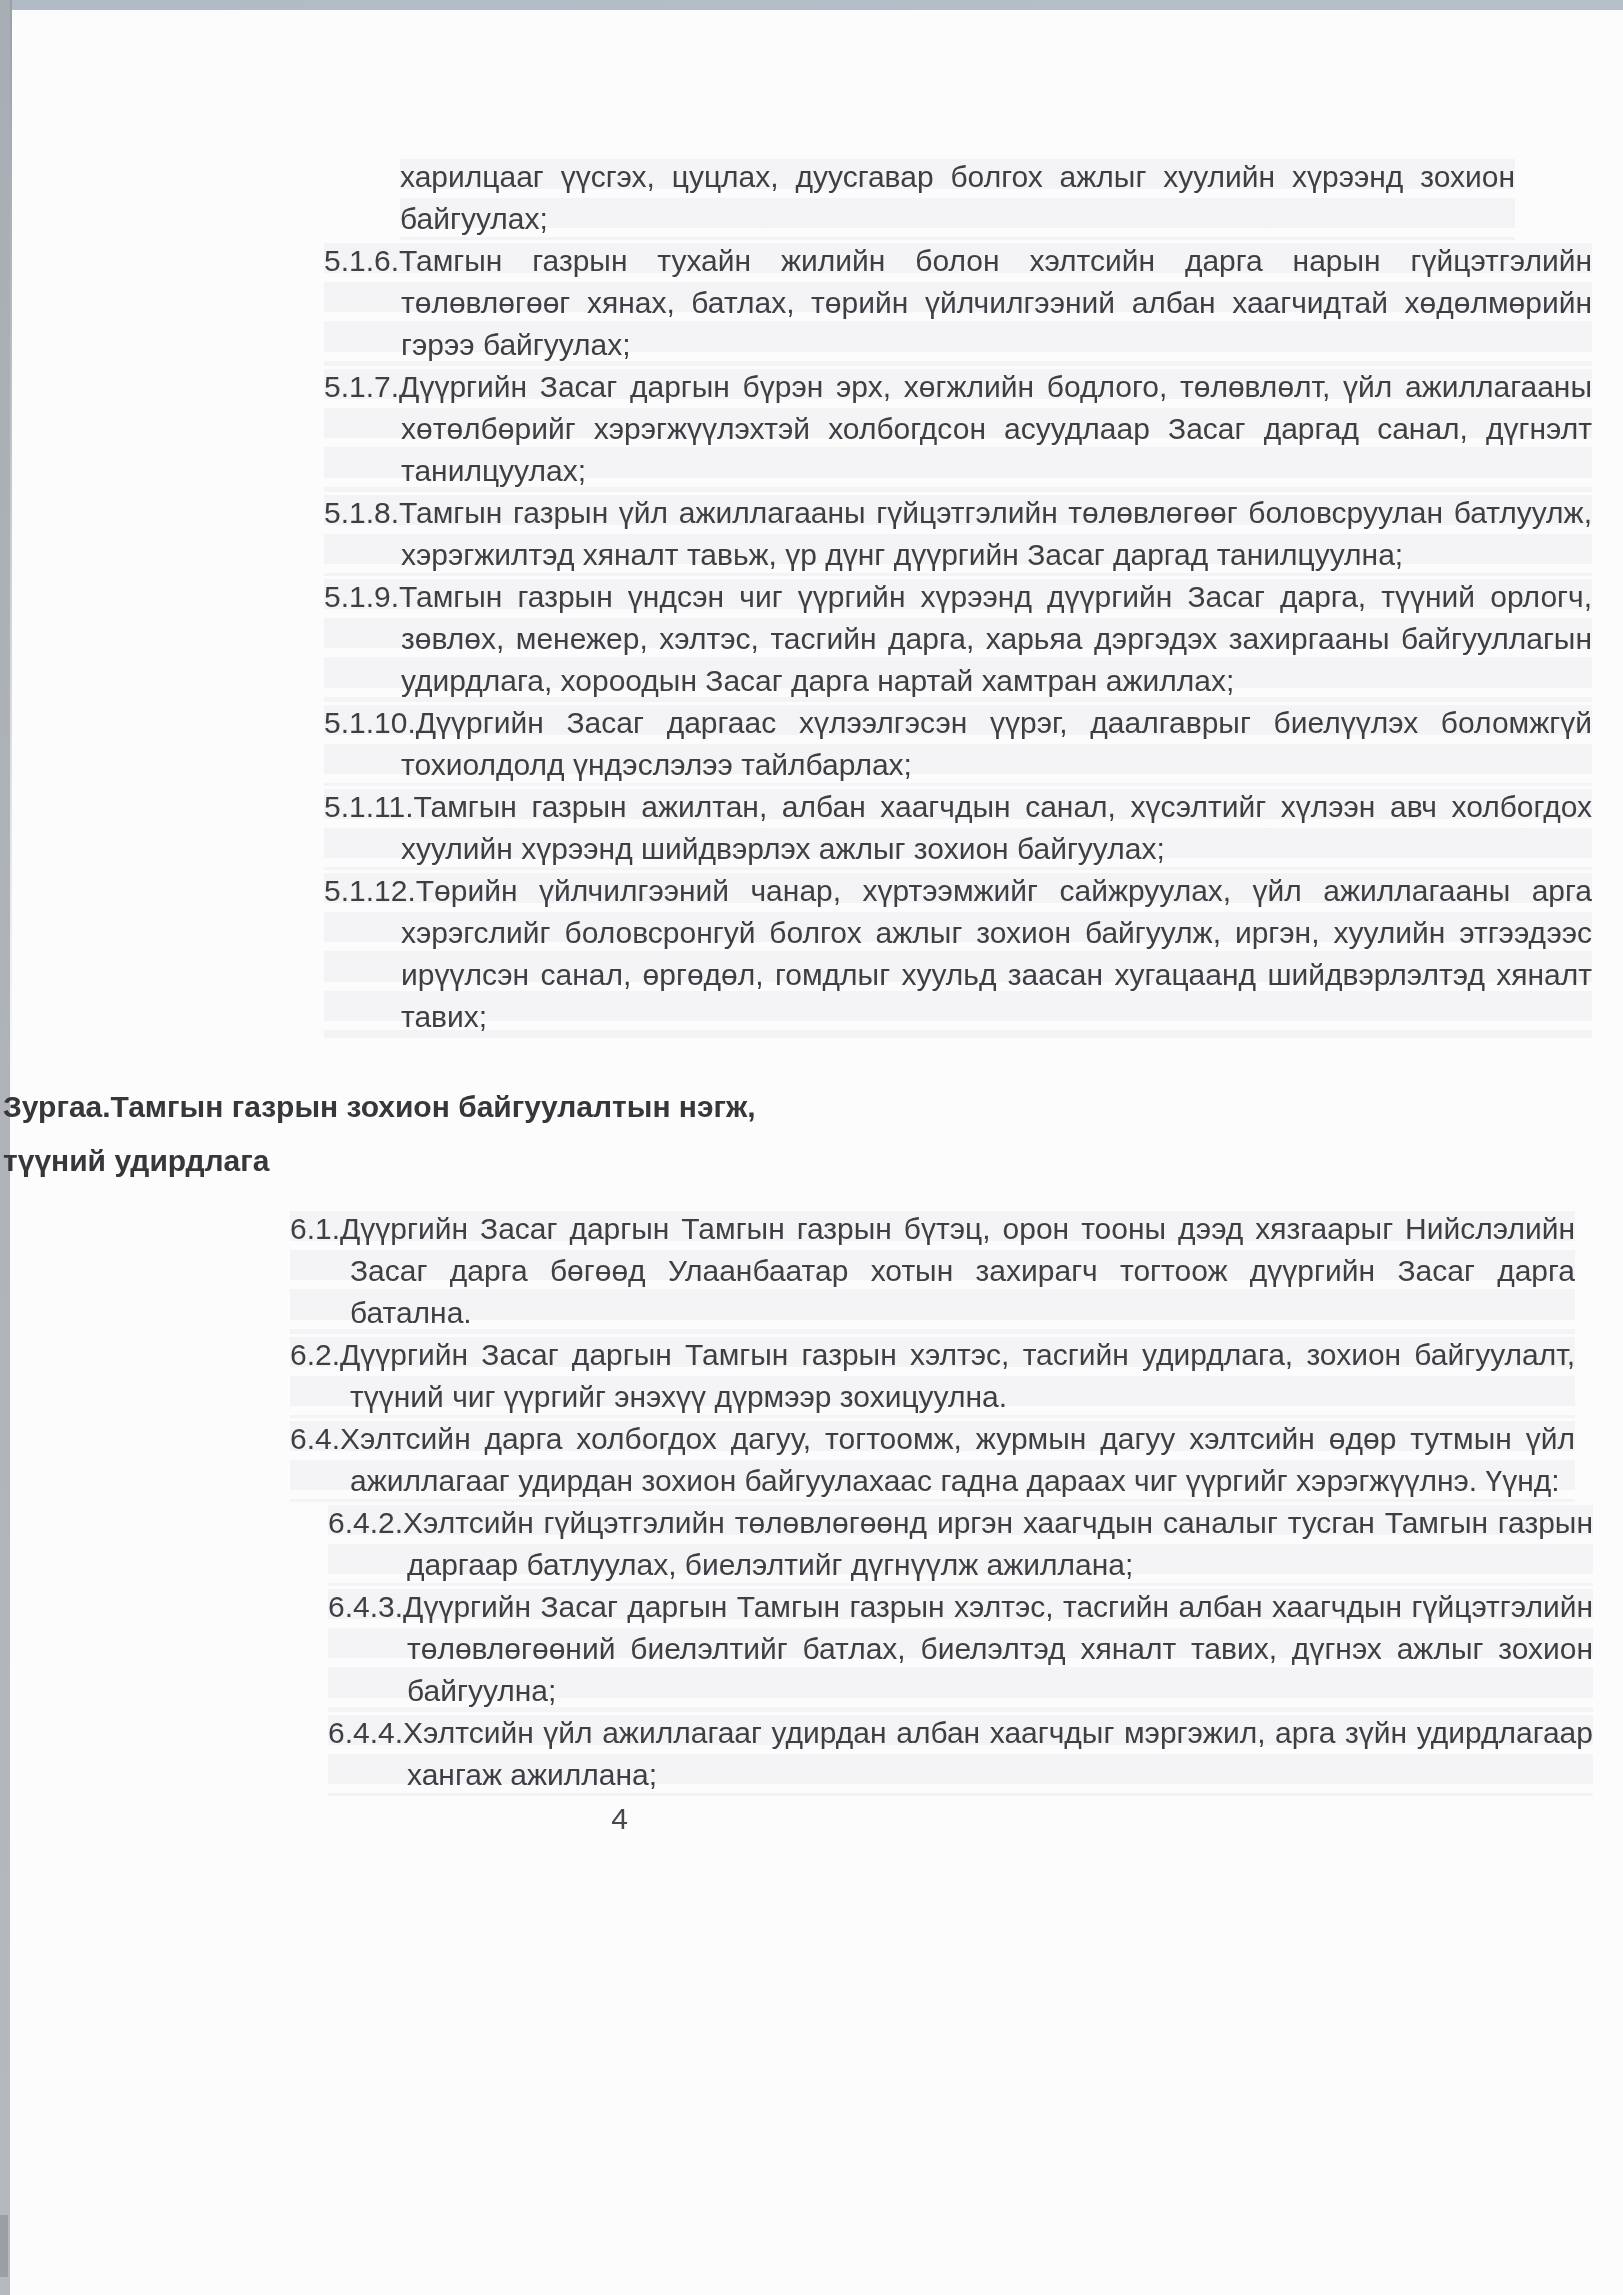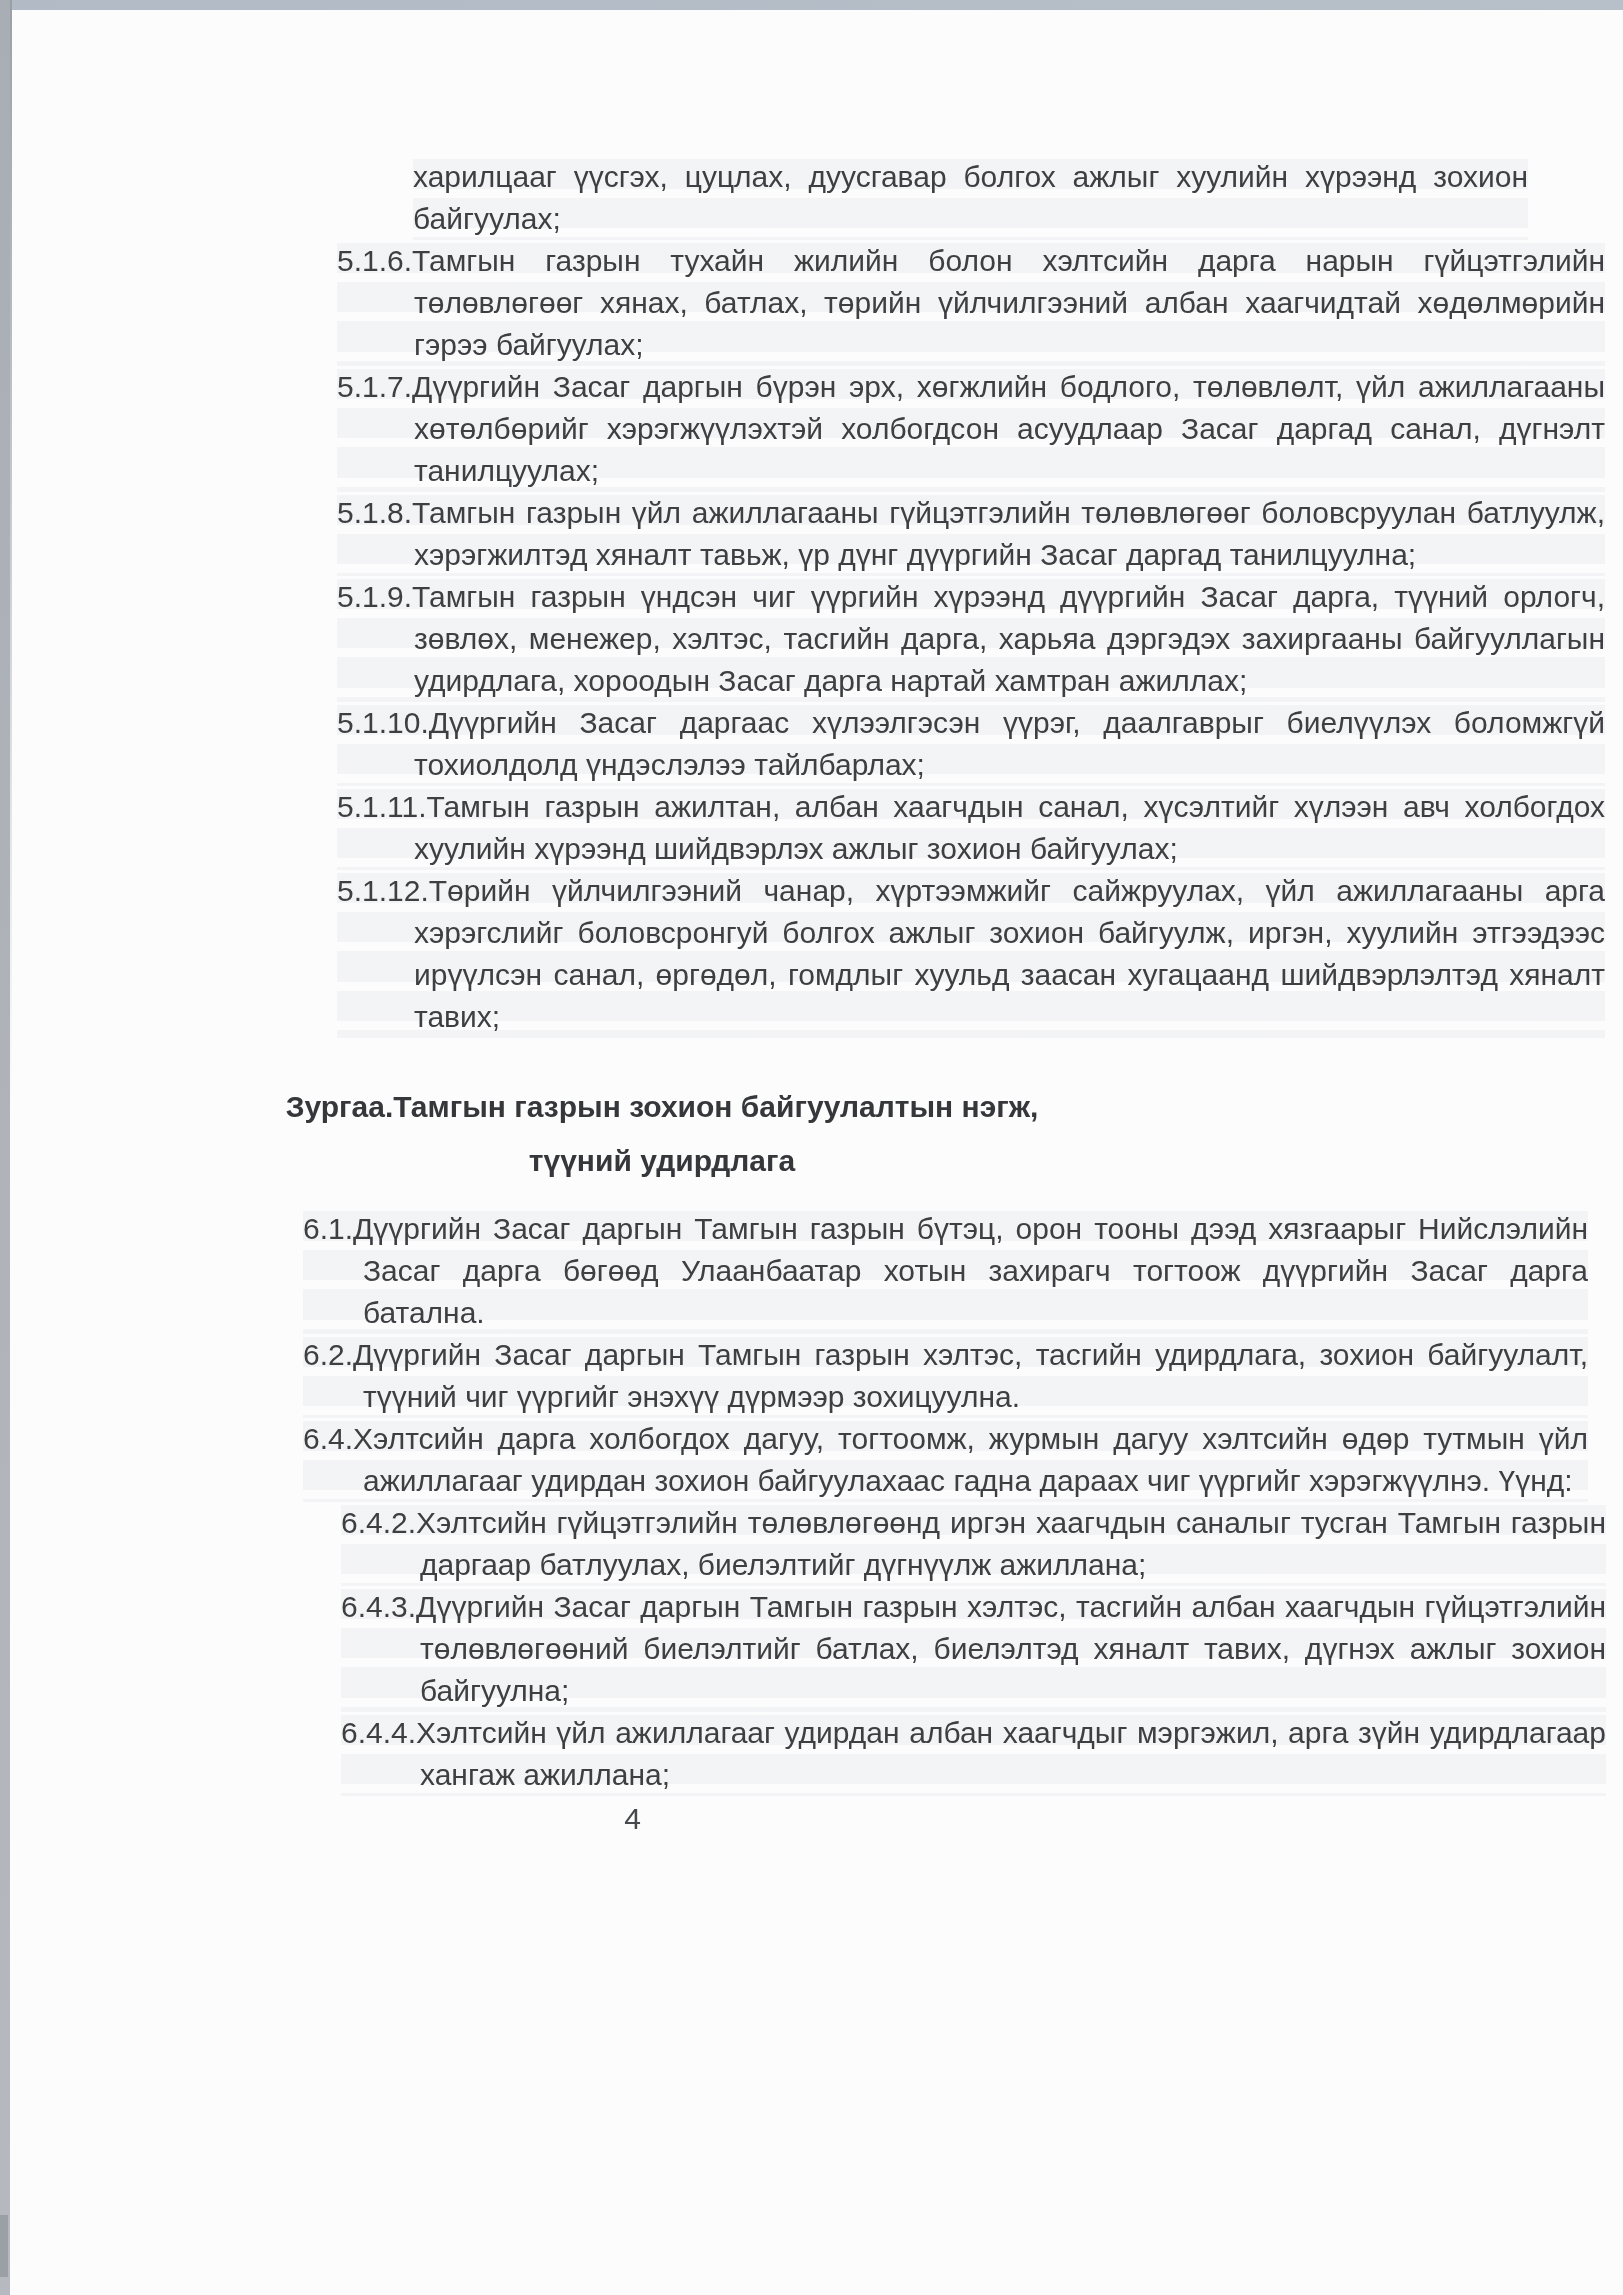--- a/index.html
+++ b/index.html
@@ -36,21 +36,21 @@
     background: linear-gradient(to right, #b2bbc5, #b7c0c9);
   }
   .edge-smudge {
     position: absolute;
     left: 0; top: 2215px;
     width: 7.9px; height: 62px;
     background: rgba(85, 92, 100, 0.28);
   }
   .content {
     position: absolute;
-    left: 16px; top: 0;
+    left: 3px; top: 0;
     width: 1292px;
     padding-top: 156px;
   }
   .content p {
     margin: 0;
     text-align: justify;
     font-size: 30px;
     line-height: 42px;
     
     background-image: repeating-linear-gradient(
@@ -83,21 +83,20 @@
   
   p.lvl-c {
     margin-left: 325px;
     width: 1186px;
     padding-left: 79px;
     text-indent: -79px;
   }
   .section-heading {
     margin-top: 42px;
     margin-bottom: 19.6px;
-    text-align: center;
     font-weight: bold;
     font-size: 30px;
     line-height: 54px;
     color: #35373a;
   }
   .page-number {
     margin-top: 2.6px;
     text-align: center;
     font-size: 30px;
     line-height: 42px;

